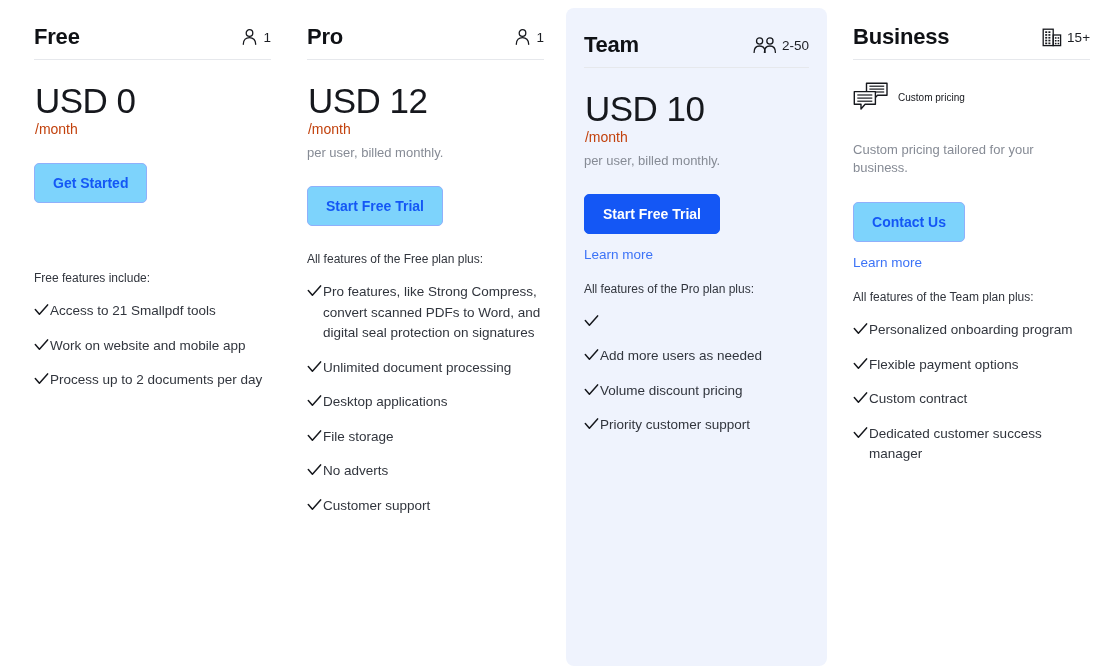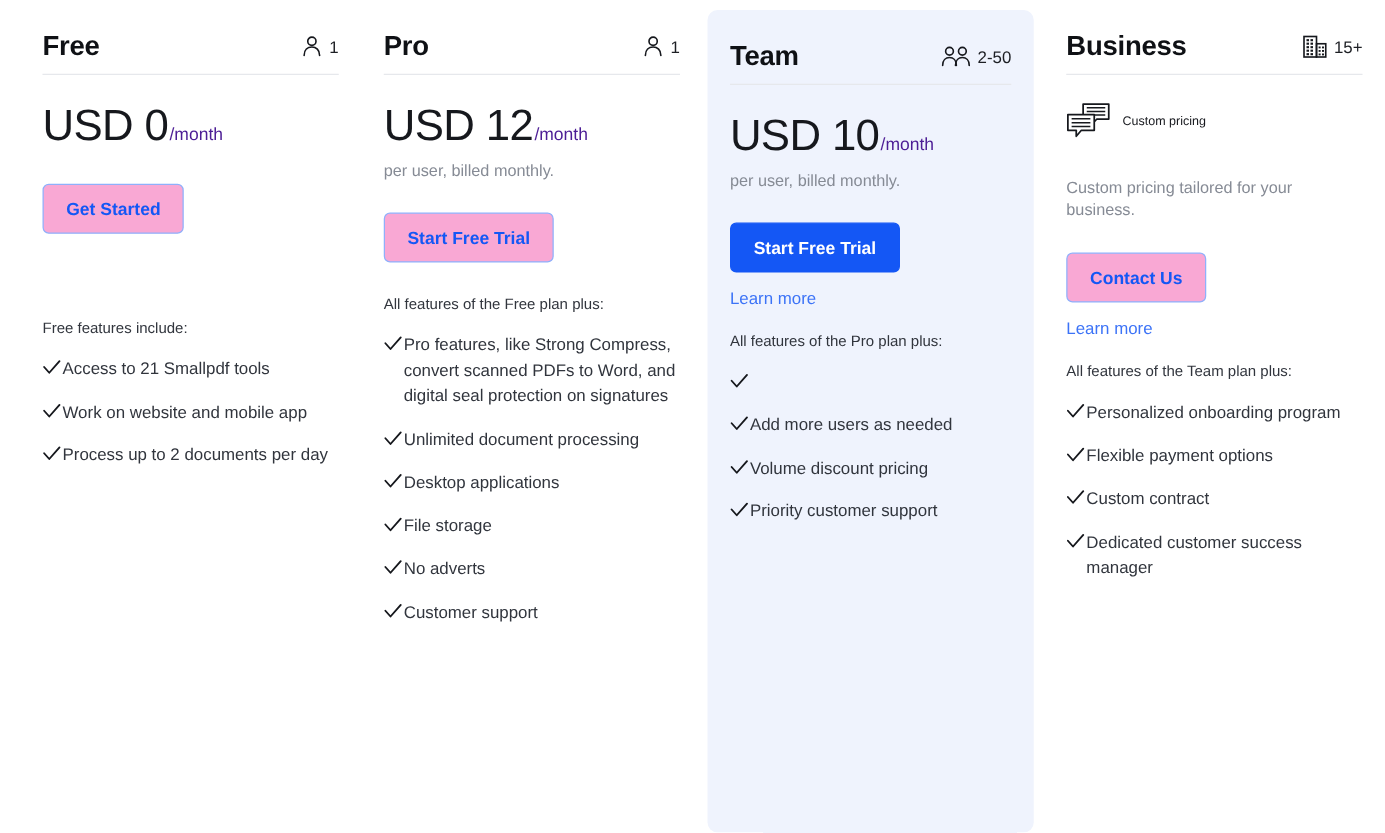--- a/index.html
+++ b/index.html
@@ -60,30 +60,31 @@
     font-size: 13.5px;
     color: #1d1f24;
   }
 
   
   .price-row {
     margin-top: 21px;
     display: flex;
     align-items: baseline;
     white-space: nowrap;
+    flex-direction: column;
   }
   .price-main {
     font-size: 35px;
     font-weight: 400;
     color: #16181d;
     letter-spacing: -0.5px;
   }
   .price-period {
     font-size: 14px;
-    color: #4c1d95;
+    color: #c2410c;
     margin-left: 1px;
   }
   .price-note {
     margin-top: 8px;
     font-size: 13px;
     color: #868b95;
   }
 
   
   .custom-pricing-row {
@@ -113,21 +114,21 @@
     justify-content: center;
     height: 40px;
     padding: 0 18px;
     border-radius: 5px;
     font-size: 14px;
     font-weight: bold;
     cursor: pointer;
     font-family: "Liberation Sans", sans-serif;
   }
   .cta-button.outline {
-    background: #f9a8d4;
+    background: #7dd3fc;
     border: 1px solid #8fb0fb;
     color: #1457f5;
   }
   .cta-button.filled {
     background: #1457f5;
     border: 1px solid #1457f5;
     color: #ffffff;
   }
   .learn-more {
     display: block;

